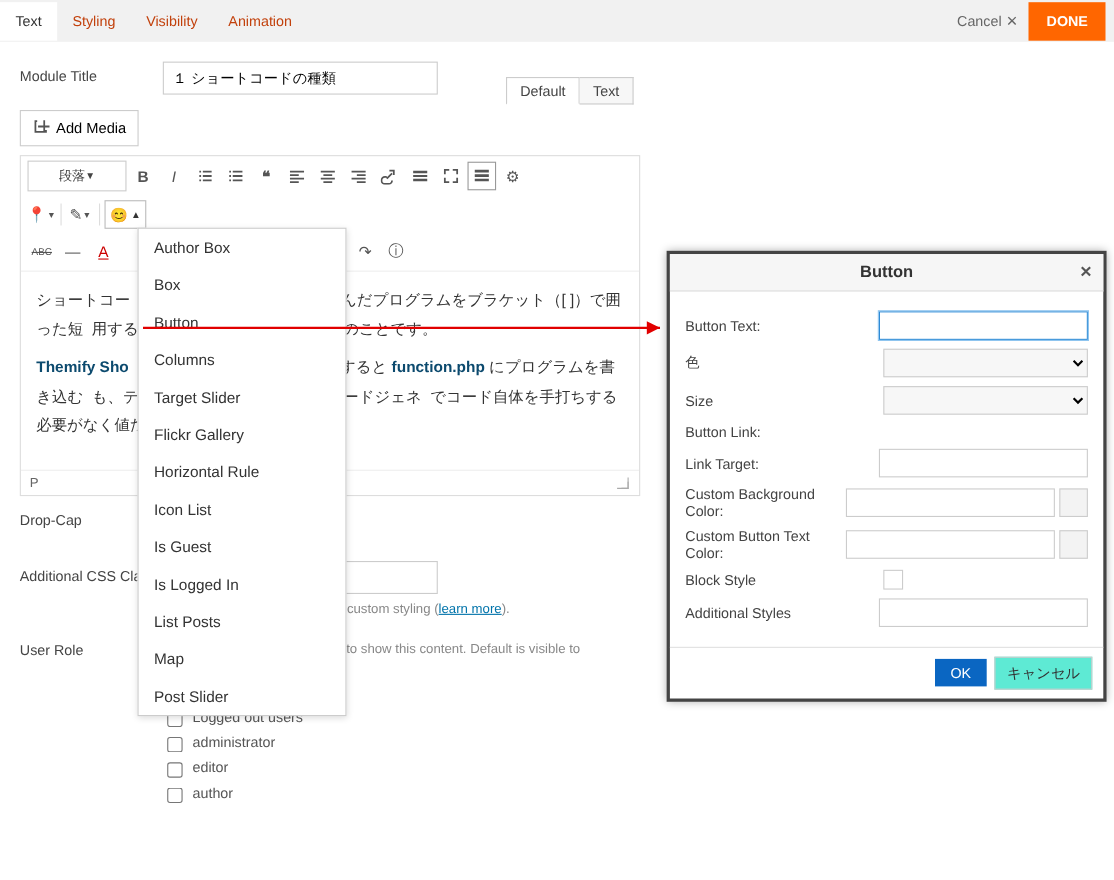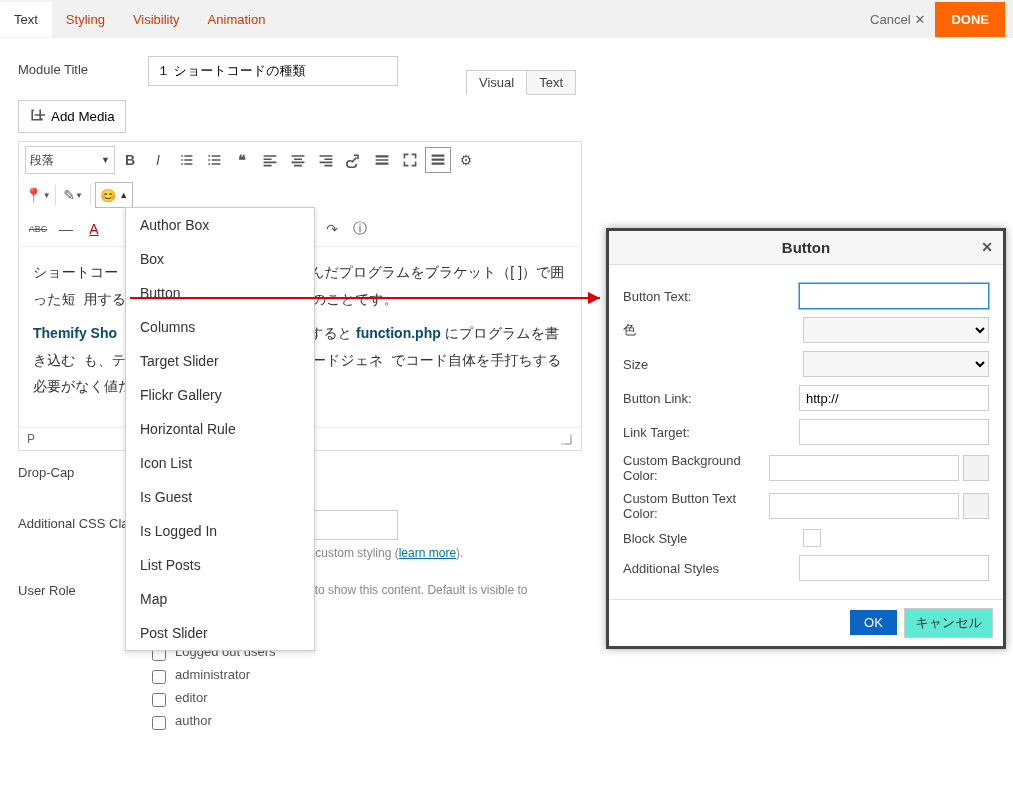--- a/index.html
+++ b/index.html
@@ -24,21 +24,21 @@
   .add-media-btn { border:1px solid #ccc; background:#fff; padding:6px 10px; display:inline-flex; align-items:center; gap:6px; cursor:pointer; }
 
   .editor-wrap { border:1px solid #ddd; background:#fff; position:relative; }
   .editor-modes { position:absolute; right:6px; top:-30px; display:flex; }
   .editor-mode { border:1px solid #ccc; background:#f7f7f7; padding:4px 12px; cursor:pointer; font-size:13px; }
   .editor-mode.active { background:#fff; border-bottom-color:#fff; }
   .editor-mode + .editor-mode { border-left:none; }
 
   .toolbar { border-bottom:1px solid #eee; }
   .tool-row { display:flex; align-items:center; padding:4px 6px; gap:2px; }
-  .format-select { border:1px solid #ccc; height:28px; width:90px; padding:2px 4px; font-size:12px; display:flex; justify-content:space-between; align-items:center; cursor:pointer;}
+  .format-select { border:1px solid #ccc; height:28px; width:90px; padding:2px 4px; font-size:12px; display:flex; justify-content:center; align-items:center; cursor:pointer;}
   .tb-btn { width:26px; height:26px; display:flex; align-items:center; justify-content:center; color:#555; cursor:pointer; font-size:14px; }
   .tb-btn svg { width:16px; height:16px; fill:#555; }
   .tb-divider { width:1px; height:20px; background:#ddd; margin:0 2px; }
 
   .emoji-dd { display:flex; align-items:center; border:1px solid #bbb; height:26px; padding:0 4px; cursor:pointer; gap:3px;}
   .emoji-dd .tri { font-size:9px; color:#333;}
   .highlight-circle { position:absolute; border:3px solid #e10000; border-radius:50%; width:64px; height:36px; left:113px; top:172px; pointer-events:none; }
 
   .editor-body { padding:12px 14px; min-height:180px; font-size:14px; line-height:1.9; color:#333; position:relative;}
   .editor-body p { margin:0 0 8px 0; }
@@ -121,21 +121,21 @@
     <button class="add-media-btn">
       <span>
         <svg viewBox="0 0 20 20" width="16" height="16">
             <path fill="#555" d="M13 9V3h2v6h6v2h-6v6h-2v-6H7V9h6zM3 3h3v2H5v10h10v-1h2v3H3V3z"></path>
           </svg>
       </span>
       <span>Add Media</span>
     </button>
 
     <div class="editor-modes">
-      <div class="editor-mode active">Visual</div>
+      <div class="editor-mode active">Default</div>
       <div class="editor-mode">Text</div>
     </div>
 
     <div class="editor-wrap" style="margin-top:8px;">
       <div class="toolbar">
         <div class="tool-row">
           <div class="format-select">
             <span>段落</span>
             <span style="font-size:9px;">▼</span>
           </div>
@@ -331,21 +331,20 @@
     <div class="m-row">
       <label>色</label>
       <select class="mselect"></select>
     </div>
     <div class="m-row">
       <label>Size</label>
       <select class="mselect"></select>
     </div>
     <div class="m-row">
       <label>Button Link:</label>
-      <input class="minput" value="http://" style="">
     </div>
     <div class="m-row">
       <label>Link Target:</label>
       <input class="minput" style="">
     </div>
     <div class="m-row">
       <label>Custom Background Color:</label>
       <div class="color-slot">
         <input class="minput" style="">
         <div class="swatch"></div>

